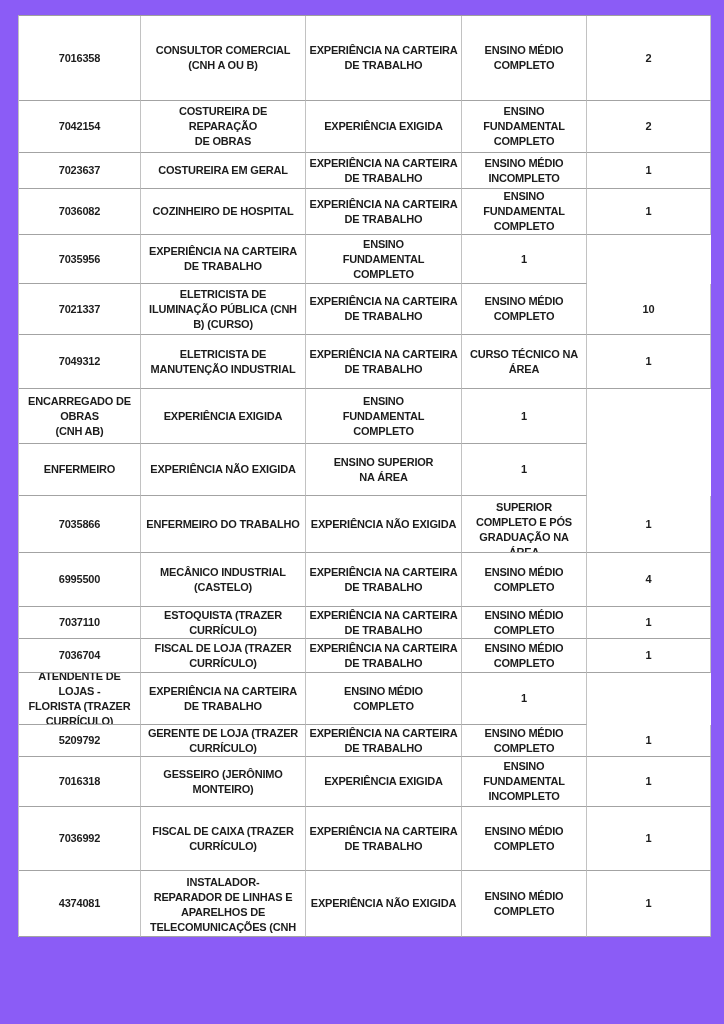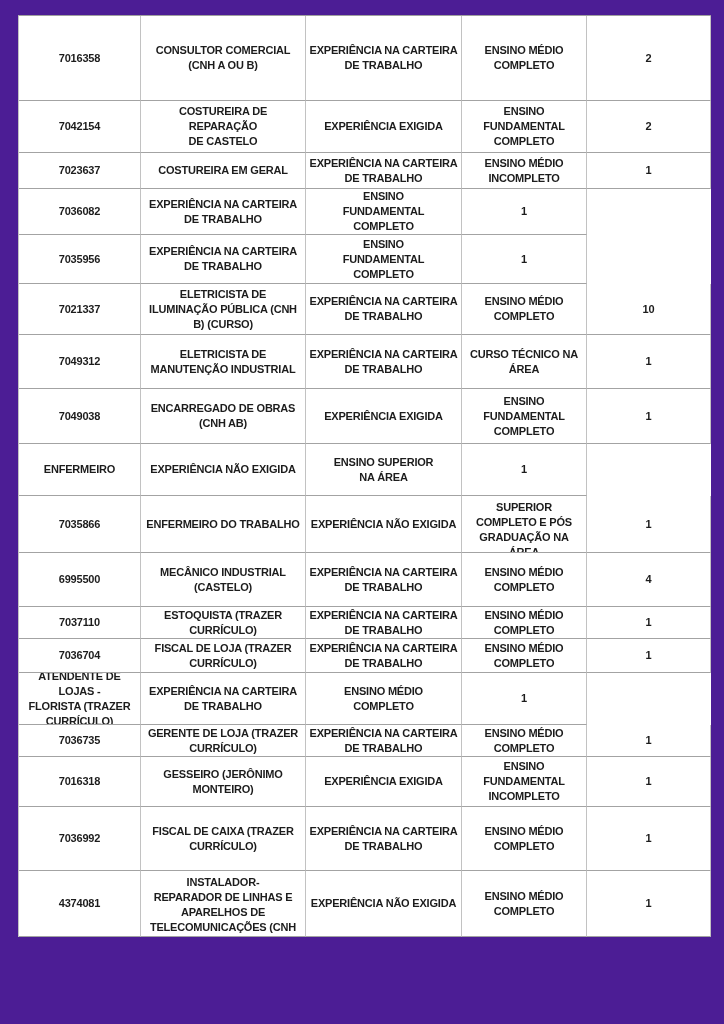--- a/index.html
+++ b/index.html
@@ -3,21 +3,21 @@
 <meta charset="utf-8">
 <style>
   html,body{margin:0;padding:0;}
   body{
     width:724px;height:1024px;
     background:#ffffff;
     font-family:"Liberation Sans", sans-serif;
     position:relative;
     overflow:hidden;
   }
-  .page{position:absolute;inset:0;background:#4c1d95;}
+  .page{position:absolute;inset:0;background:#8b5cf6;}
   .jobs-table{
     position:absolute;
     left:18px;top:15px;
     width:692px;
     border-top:1px solid #9f9f9f;
     border-left:1px solid #c2c2c2;
     background:#ffffff;
   }
   .row{
     display:grid;
@@ -74,38 +74,39 @@
 (CNH A OU B)</div>
         <div class="cell">EXPERIÊNCIA NA CARTEIRA
 DE TRABALHO</div>
         <div class="cell">ENSINO MÉDIO
 COMPLETO</div>
         <div class="cell">2</div>
       </div>
       <div class="row">
         <div class="cell">7042154</div>
         <div class="cell">COSTUREIRA DE REPARAÇÃO
-DE CASTELO</div>
+DE OBRAS</div>
         <div class="cell">EXPERIÊNCIA EXIGIDA</div>
         <div class="cell">ENSINO
 FUNDAMENTAL
 COMPLETO</div>
         <div class="cell">2</div>
       </div>
       <div class="row">
         <div class="cell">7023637</div>
         <div class="cell">COSTUREIRA EM GERAL</div>
         <div class="cell">EXPERIÊNCIA NA CARTEIRA
 DE TRABALHO</div>
         <div class="cell">ENSINO MÉDIO
 INCOMPLETO</div>
         <div class="cell">1</div>
       </div>
       <div class="row">
         <div class="cell">7036082</div>
+        <div class="cell">COZINHEIRO DE HOSPITAL</div>
         <div class="cell">EXPERIÊNCIA NA CARTEIRA
 DE TRABALHO</div>
         <div class="cell">ENSINO
 FUNDAMENTAL
 COMPLETO</div>
         <div class="cell">1</div>
       </div>
       <div class="row">
         <div class="cell">7035956</div>
         <div class="cell">EXPERIÊNCIA NA CARTEIRA
@@ -130,21 +131,20 @@
         <div class="cell">7049312</div>
         <div class="cell">ELETRICISTA DE
 MANUTENÇÃO INDUSTRIAL</div>
         <div class="cell">EXPERIÊNCIA NA CARTEIRA
 DE TRABALHO</div>
         <div class="cell">CURSO TÉCNICO NA
 ÁREA</div>
         <div class="cell">1</div>
       </div>
       <div class="row">
-        <div class="cell">7049038</div>
         <div class="cell">ENCARREGADO DE OBRAS
 (CNH AB)</div>
         <div class="cell">EXPERIÊNCIA EXIGIDA</div>
         <div class="cell">ENSINO
 FUNDAMENTAL
 COMPLETO</div>
         <div class="cell">1</div>
       </div>
       <div class="row">
         <div class="cell">ENFERMEIRO</div>
@@ -197,21 +197,21 @@
         <div class="cell">ATENDENTE DE LOJAS -
 FLORISTA (TRAZER
 CURRÍCULO)</div>
         <div class="cell">EXPERIÊNCIA NA CARTEIRA
 DE TRABALHO</div>
         <div class="cell">ENSINO MÉDIO
 COMPLETO</div>
         <div class="cell">1</div>
       </div>
       <div class="row">
-        <div class="cell">7036735</div>
+        <div class="cell">5209792</div>
         <div class="cell">GERENTE DE LOJA (TRAZER
 CURRÍCULO)</div>
         <div class="cell">EXPERIÊNCIA NA CARTEIRA
 DE TRABALHO</div>
         <div class="cell">ENSINO MÉDIO
 COMPLETO</div>
         <div class="cell">1</div>
       </div>
       <div class="row">
         <div class="cell">7016318</div>

